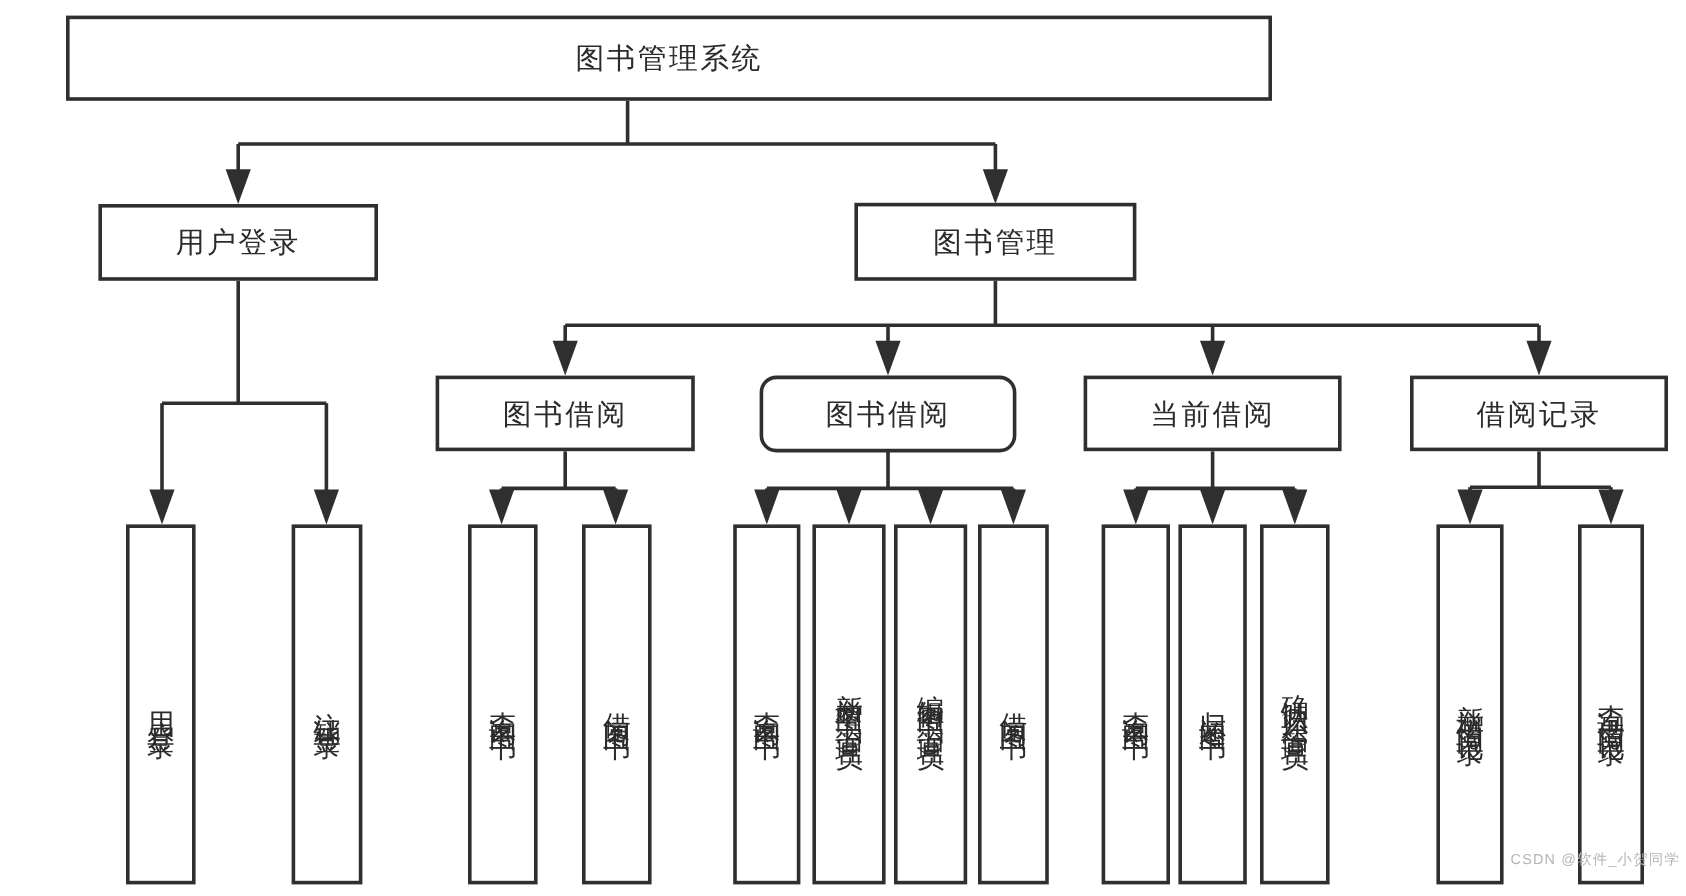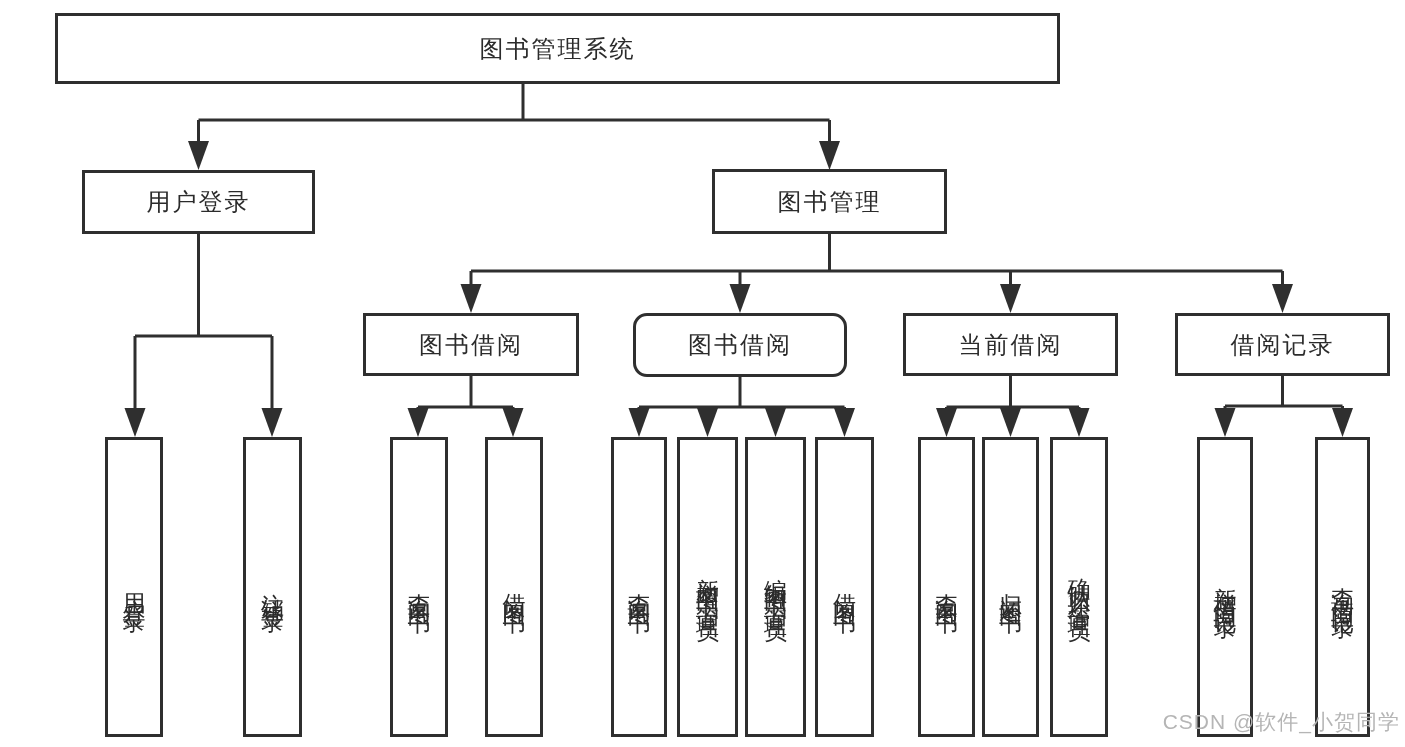--- a/index.html
+++ b/index.html
@@ -40,21 +40,21 @@
     writing-mode: vertical-rl;
     font-size: 23px;
     letter-spacing: 6px;
     line-height: 1;
     white-space: nowrap;
   }
   .watermark {
     position: absolute;
     top: 708px;
     right: 5px;
-    font-size: 21px;
+    font-size: 12px;
     color: #b5b5b5;
     letter-spacing: 1px;
     white-space: nowrap;
     z-index: 10;
   }
   .cline { stroke: #2f2f2f; stroke-width: 3; fill: none; }
   .ahead { fill: #2f2f2f; stroke: none; }
 </style>
 </head>
 <body>

